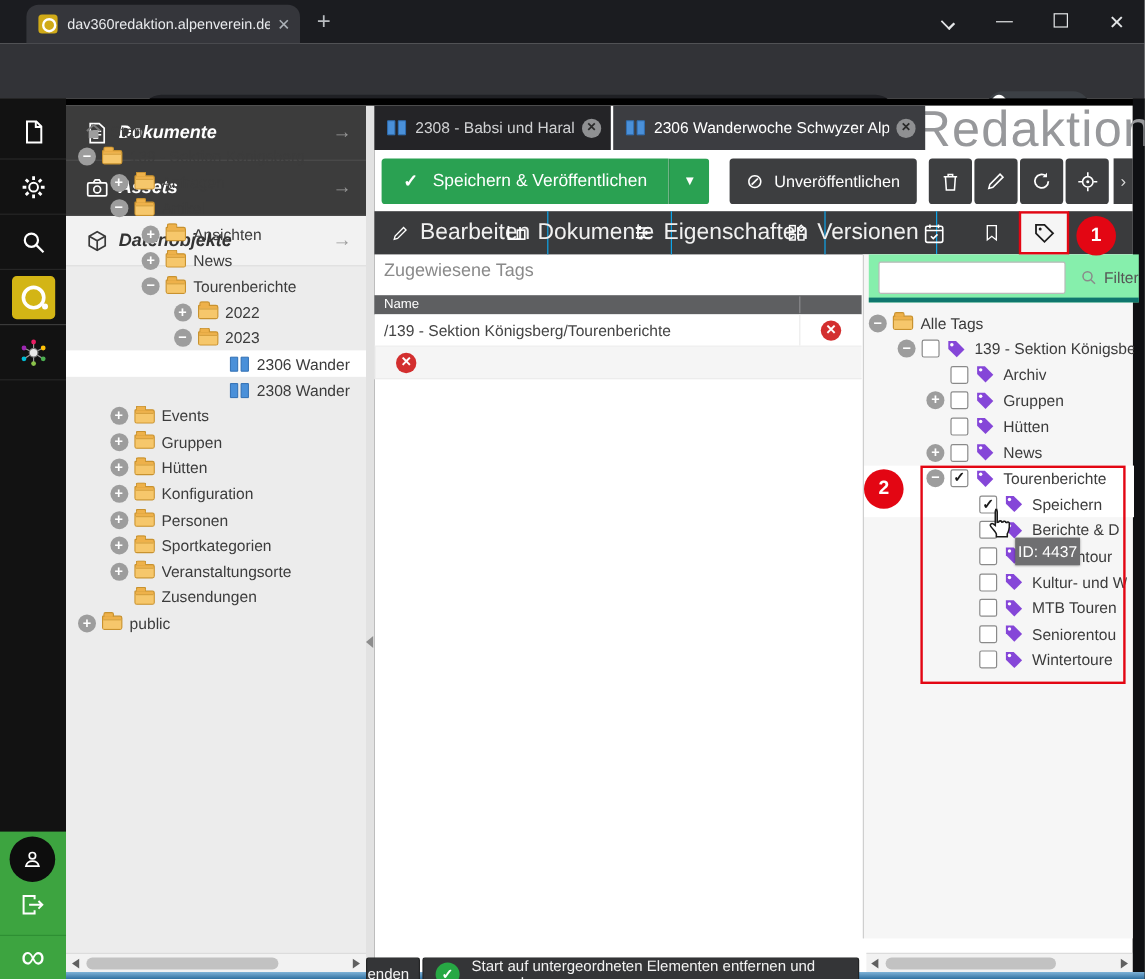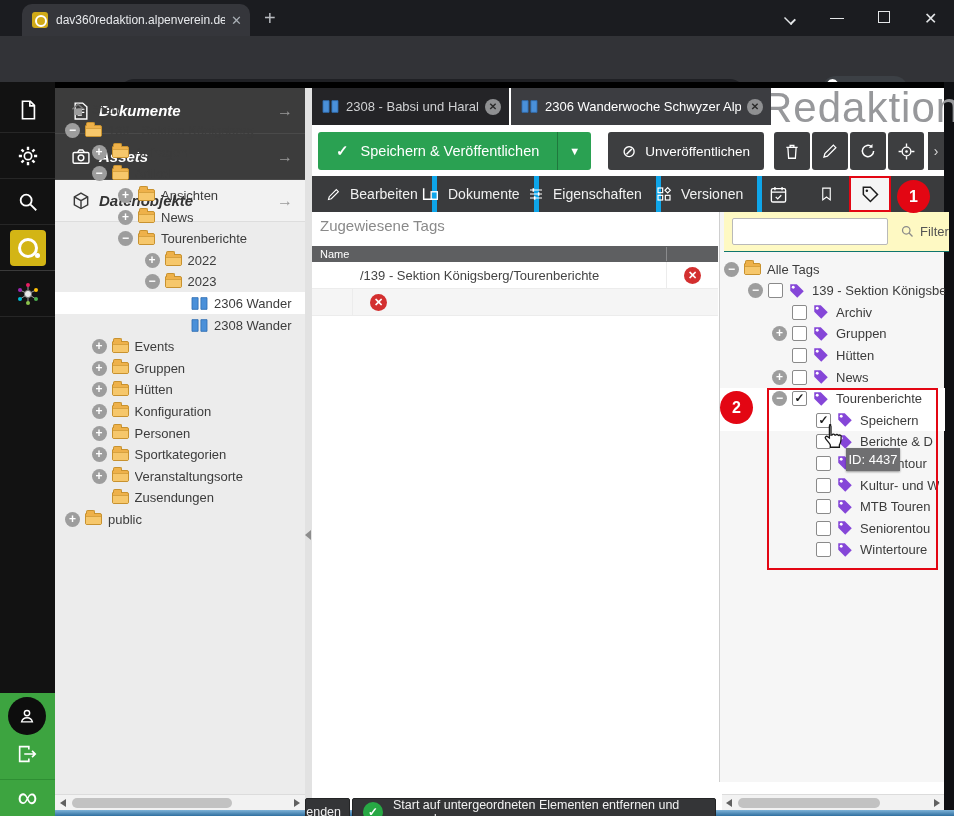--- a/index.html
+++ b/index.html
@@ -105,38 +105,38 @@
          display:flex; align-items:center; justify-content:center; z-index:2; }
   #unpub-btn .no-ic { font-size:17px; margin-right:9px; }
   #unpub-btn .up-label { font-size:13.5px; }
   .t1-icon { position:absolute; top:44px; width:36px; height:38px; background:#3d3e40; border-radius:3px;
          display:flex; align-items:center; justify-content:center; z-index:2; }
   #t1-more { left:616px; top:44px; width:16px; height:38px; background:#3d3e40; color:#d9d9d9;
          display:flex; align-items:center; justify-content:center; font-size:14px; z-index:2; }
 
   #toolbar2 { position:absolute; left:0; top:88px; width:632px; height:36px; background:#3a3b3d; z-index:2; }
   .t2-btn { position:absolute; top:0; height:36px; display:flex; align-items:center; color:#f0f0f0;
-         font-size:14px; border-right:5px solid #0ea5e9; padding:0 14px; }
+         font-size:19px; border-right:1px solid #0ea5e9; padding:0 14px; }
   .t2-btn .t2-ic { margin-right:9px; display:flex; }
   .t2-sq { position:absolute; top:0; width:44px; height:36px; display:flex; align-items:center; justify-content:center; }
   #t2-tag { left:538px; width:40px; background:#f5f5f5; }
 
   #assigned-title { position:absolute; left:8px; top:129px; font-size:15px; color:#8a8a8a; z-index:2; }
   #taggrid { position:absolute; left:0; top:158px; width:406px; z-index:2; }
   #grid-hdr { position:absolute; left:0; top:0; width:406px; height:16px; background:#5e5f61; color:#fff;
          font-size:11px; line-height:16px; padding-left:8px; }
   #grid-hdr-div { position:absolute; left:354px; top:1px; width:1px; height:14px; background:#8a8b8d; }
-  .grow { position:absolute; left:0; width:406px; height:27px; display:flex; align-items:center; border-bottom:1px solid #ececec;padding-left:40px; }
+  .grow { position:absolute; left:0; width:406px; height:27px; display:flex; align-items:center; border-bottom:1px solid #ececec; }
   .grow .gname { font-size:13px; color:#444; margin-left:8px; flex:1; white-space:nowrap; overflow:hidden; }
   .grow .gdel { flex:0 0 52px; width:52px; display:flex; justify-content:center; border-left:1px solid #ececec; height:100%; align-items:center; }
   .delx { width:17px; height:17px; border-radius:50%; background:#d32f2f; color:#fff; font-size:11px;
          font-weight:bold; line-height:17px; text-align:center; }
 
   #rightpanel { position:absolute; left:407px; top:124px; width:225px; height:570px; background:#f6f6f6; border-left:1px solid #cfcfcf; z-index:2; }
-  #filterband { position:absolute; left:4px; top:0; width:225px; height:40px; background:#fef9c3; border-bottom:1px solid #0f766e; }
+  #filterband { position:absolute; left:4px; top:0; width:225px; height:40px; background:#86efac; border-bottom:4px solid #0f766e; }
   #filter-input { position:absolute; left:8px; top:6px; width:156px; height:27px; background:#fff;
          border:1px solid #b9b9b9; border-radius:2px; font-size:13px; padding:0 6px; font-family:"Liberation Sans",sans-serif; }
   #filter-btn { position:absolute; left:176px; top:6px; width:49px; height:27px; display:flex; align-items:center; overflow:hidden; }
   #filter-btn .flabel { font-size:13px; color:#555; margin-left:5px; white-space:nowrap; }
   #tagtree { position:absolute; left:0; top:40px; width:225px; height:514px; overflow:hidden; }
   .tgrow { position:absolute; left:0; width:225px; height:22px; display:flex; align-items:center; white-space:nowrap; }
   .tgrow.hl { background:#fff; }
   .tgrow .lbl { font-size:13px; color:#3c3c3c; margin-left:6px; overflow:hidden; }
   .tgrow .lbl.obsc { margin-left:36px; }
   .cb { width:15px; height:15px; background:#fff; border:1px solid #8a8a8a; border-radius:2px; flex:0 0 15px;

